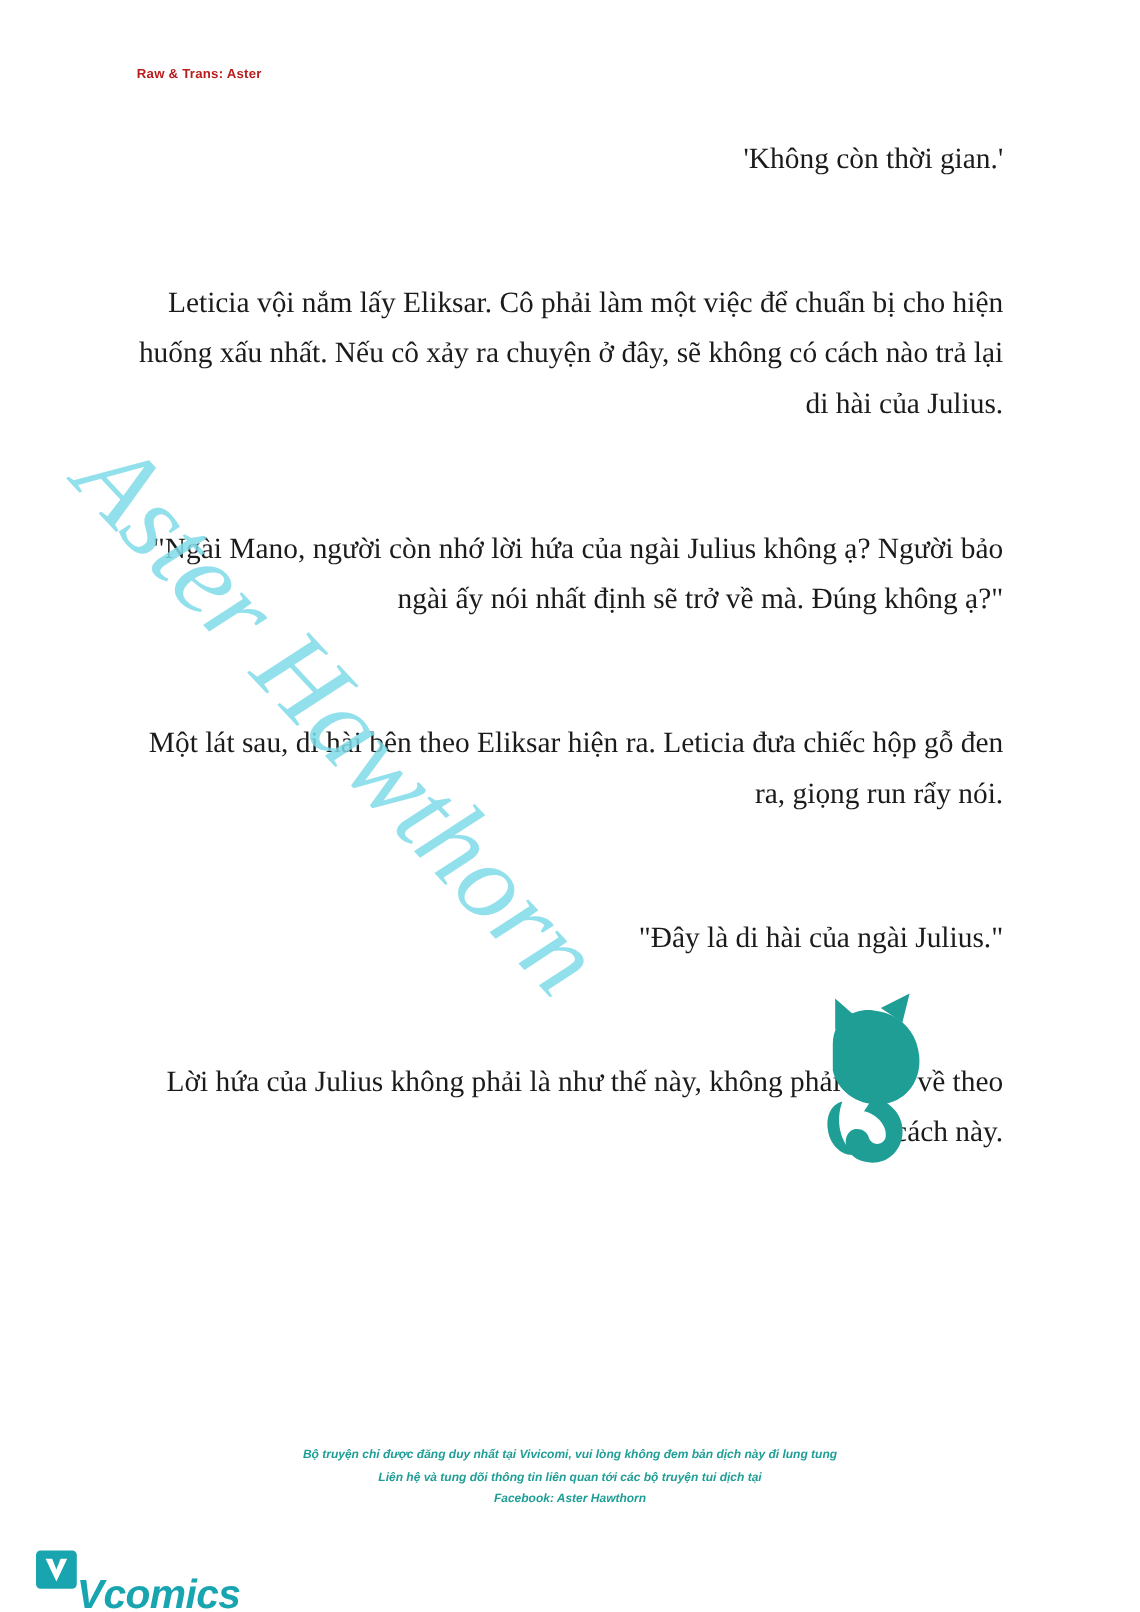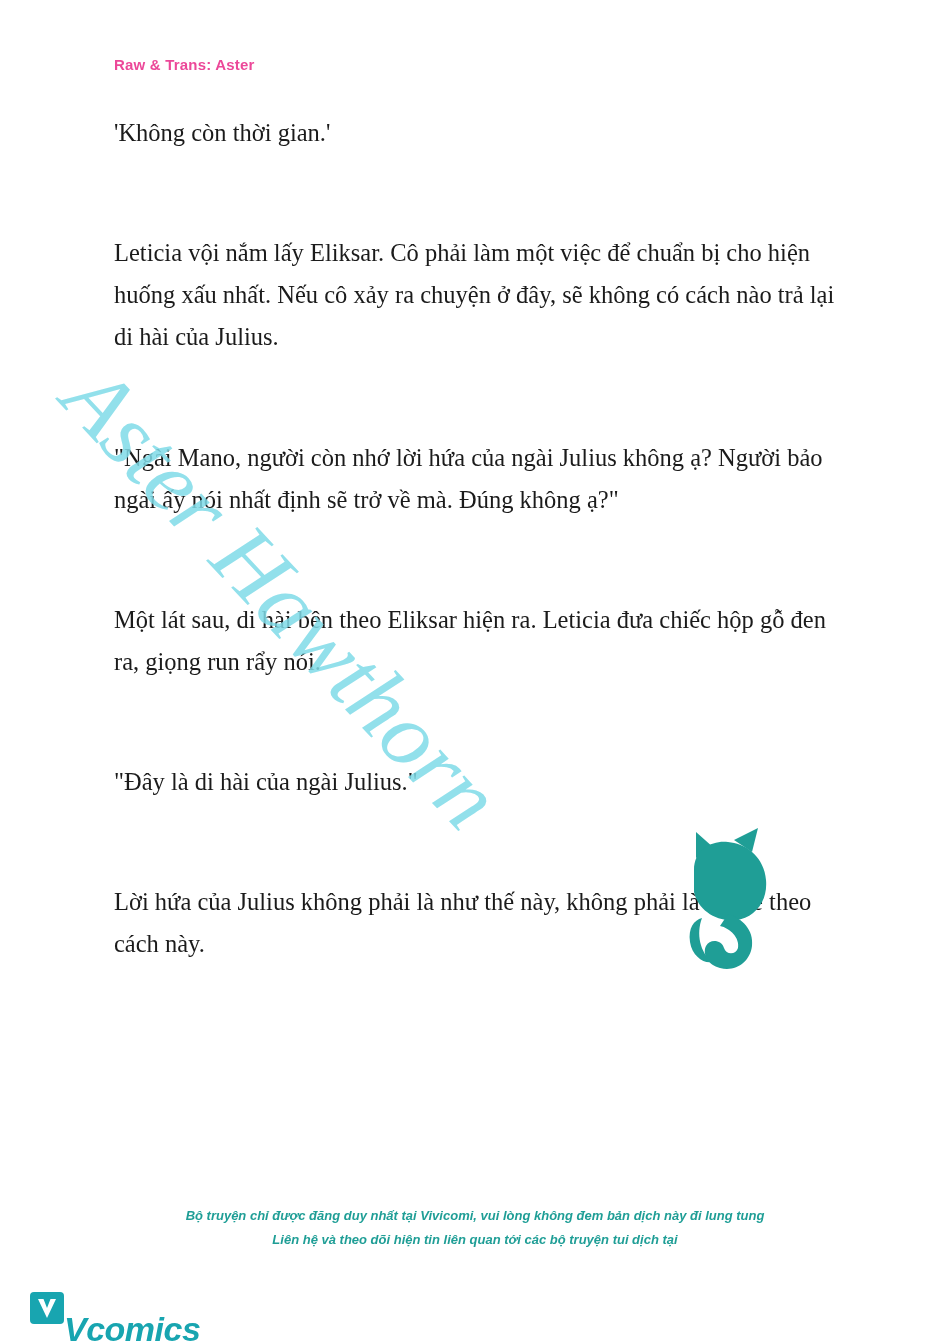--- a/index.html
+++ b/index.html
@@ -17,38 +17,38 @@
   .page {
     position: absolute;
     inset: 0;
     background: #ffffff;
   }
   .header {
     position: absolute;
     left: 114px;
     top: 56px;
     font-family: "Liberation Sans", sans-serif;
-    font-size: 15px;
+    font-size: 11px;
     font-weight: 700;
-    color: #ec4899;
+    color: #b91c1c;
     letter-spacing: 0.2px;
   }
   .content {
     position: absolute;
     left: 114px;
     top: 112px;
     width: 722px;
   }
   .para {
     font-family: "Liberation Serif", serif;
     font-size: 24.5px;
     line-height: 1.72;
     color: #1b1b1b;
     margin: 0 0 52px 0;
-    text-align: left;
+    text-align: right;
   }
   .spacer-lg { height: 26px; }
 
   
   .watermark {
     position: absolute;
     left: 120px;
     top: 345px;
     width: 600px;
     height: 560px;
@@ -83,21 +83,21 @@
 
   .footer {
     position: absolute;
     left: 0;
     right: 0;
     top: 1204px;
     text-align: center;
     font-family: "Liberation Sans", sans-serif;
     font-style: italic;
     font-weight: 700;
-    font-size: 13px;
+    font-size: 10px;
     color: #1f9e96;
     line-height: 1.85;
   }
   .footer div { white-space: nowrap; }
 
   .brand {
     position: absolute;
     left: 28px;
     top: 1288px;
     width: 136px;
@@ -154,21 +154,22 @@
         <path d="M86 30 L92 6 L68 18 Z"></path>
         <path d="M28 48 C28 26 48 18 62 20 C82 22 98 36 100 58 C102 80 88 96 70 98 C50 100 32 88 28 70 Z"></path>
         <path d="M62 92 C76 96 88 108 86 124 C84 140 70 150 54 146 C42 143 36 132 40 124 C44 116 56 118 58 126 C60 133 70 133 72 126 C74 116 64 106 54 104 Z"></path>
         <path d="M36 96 C30 112 34 130 46 140 C38 142 26 134 24 120 C22 106 28 98 36 96 Z"></path>
       </g>
     </svg>
   </div>
 
   <div class="footer">
     <div>Bộ truyện chỉ được đăng duy nhất tại Vivicomi, vui lòng không đem bản dịch này đi lung tung</div>
-    <div>Liên hệ và theo dõi hiện tin liên quan tới các bộ truyện tui dịch tại</div>
+    <div>Liên hệ và tung dõi thông tin liên quan tới các bộ truyện tui dịch tại</div>
+    <div>Facebook: Aster Hawthorn</div>
   </div>
 
   <div class="brand">
     <div class="brand-v">
       <svg viewBox="0 0 40 40" width="40" height="40" xmlns="http://www.w3.org/2000/svg">
         <rect x="2" y="4" width="34" height="32" rx="4" fill="#18a5b0"></rect>
         <path d="M10 11 L19 30 L28 11 L22.5 11 L19 20 L15.5 11 Z" fill="#ffffff"></path>
       </svg>
     </div>
     <div class="brand-text">Vcomics</div>

